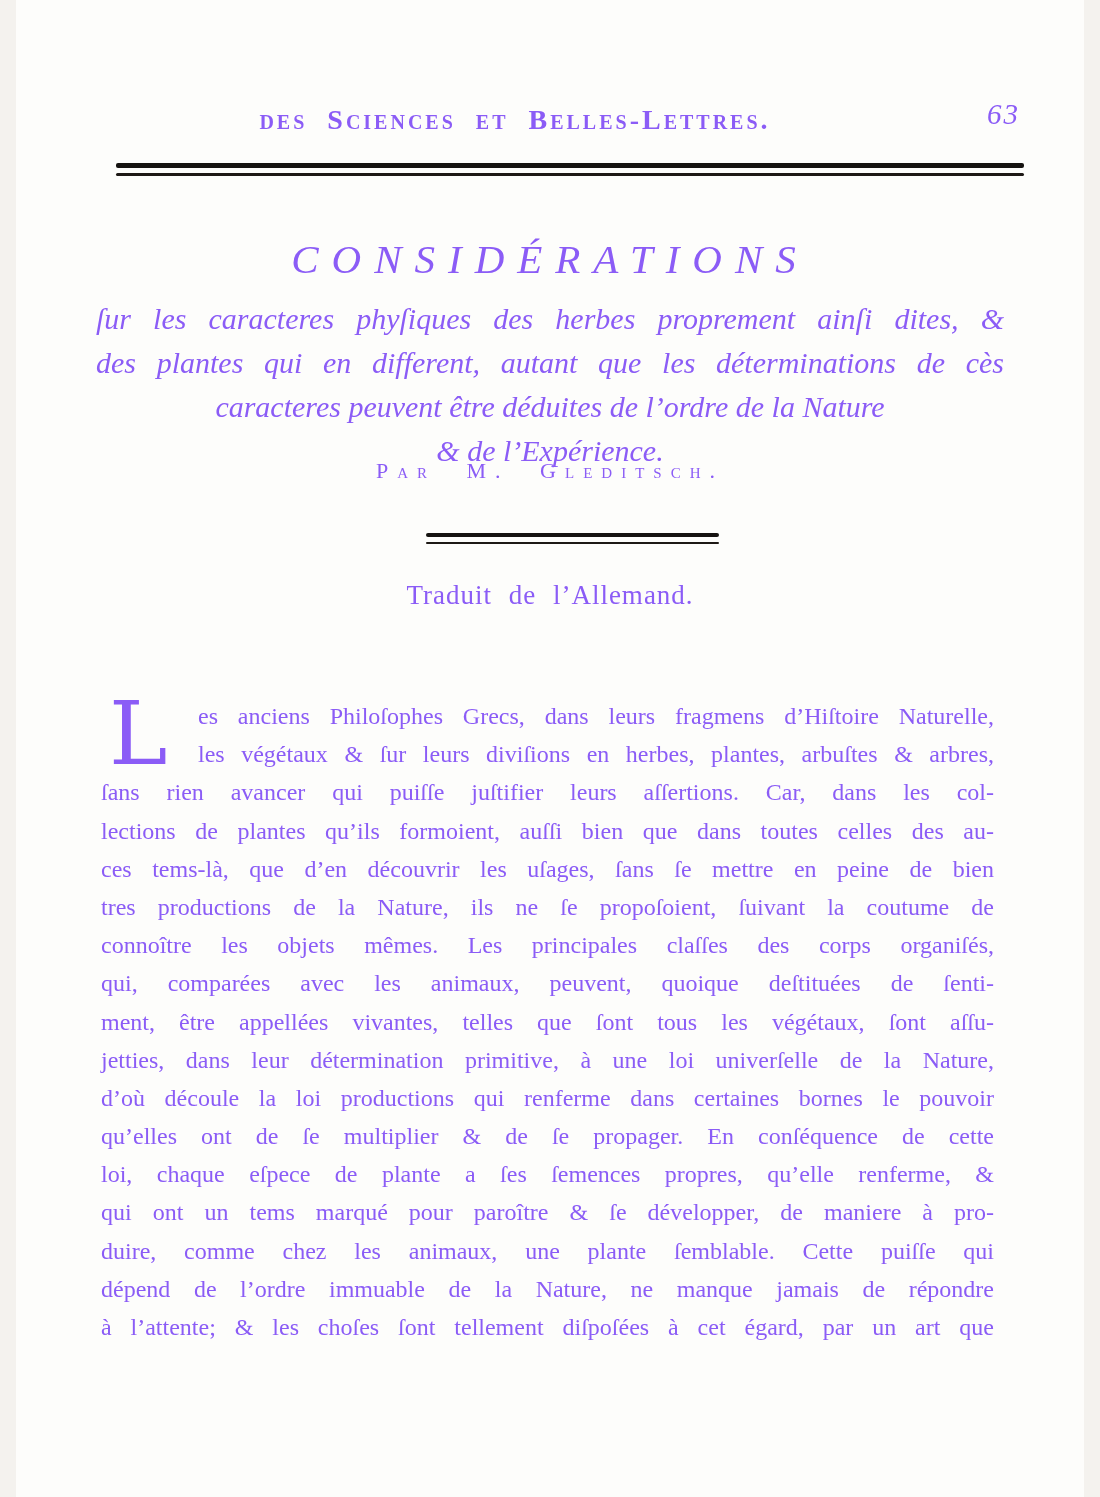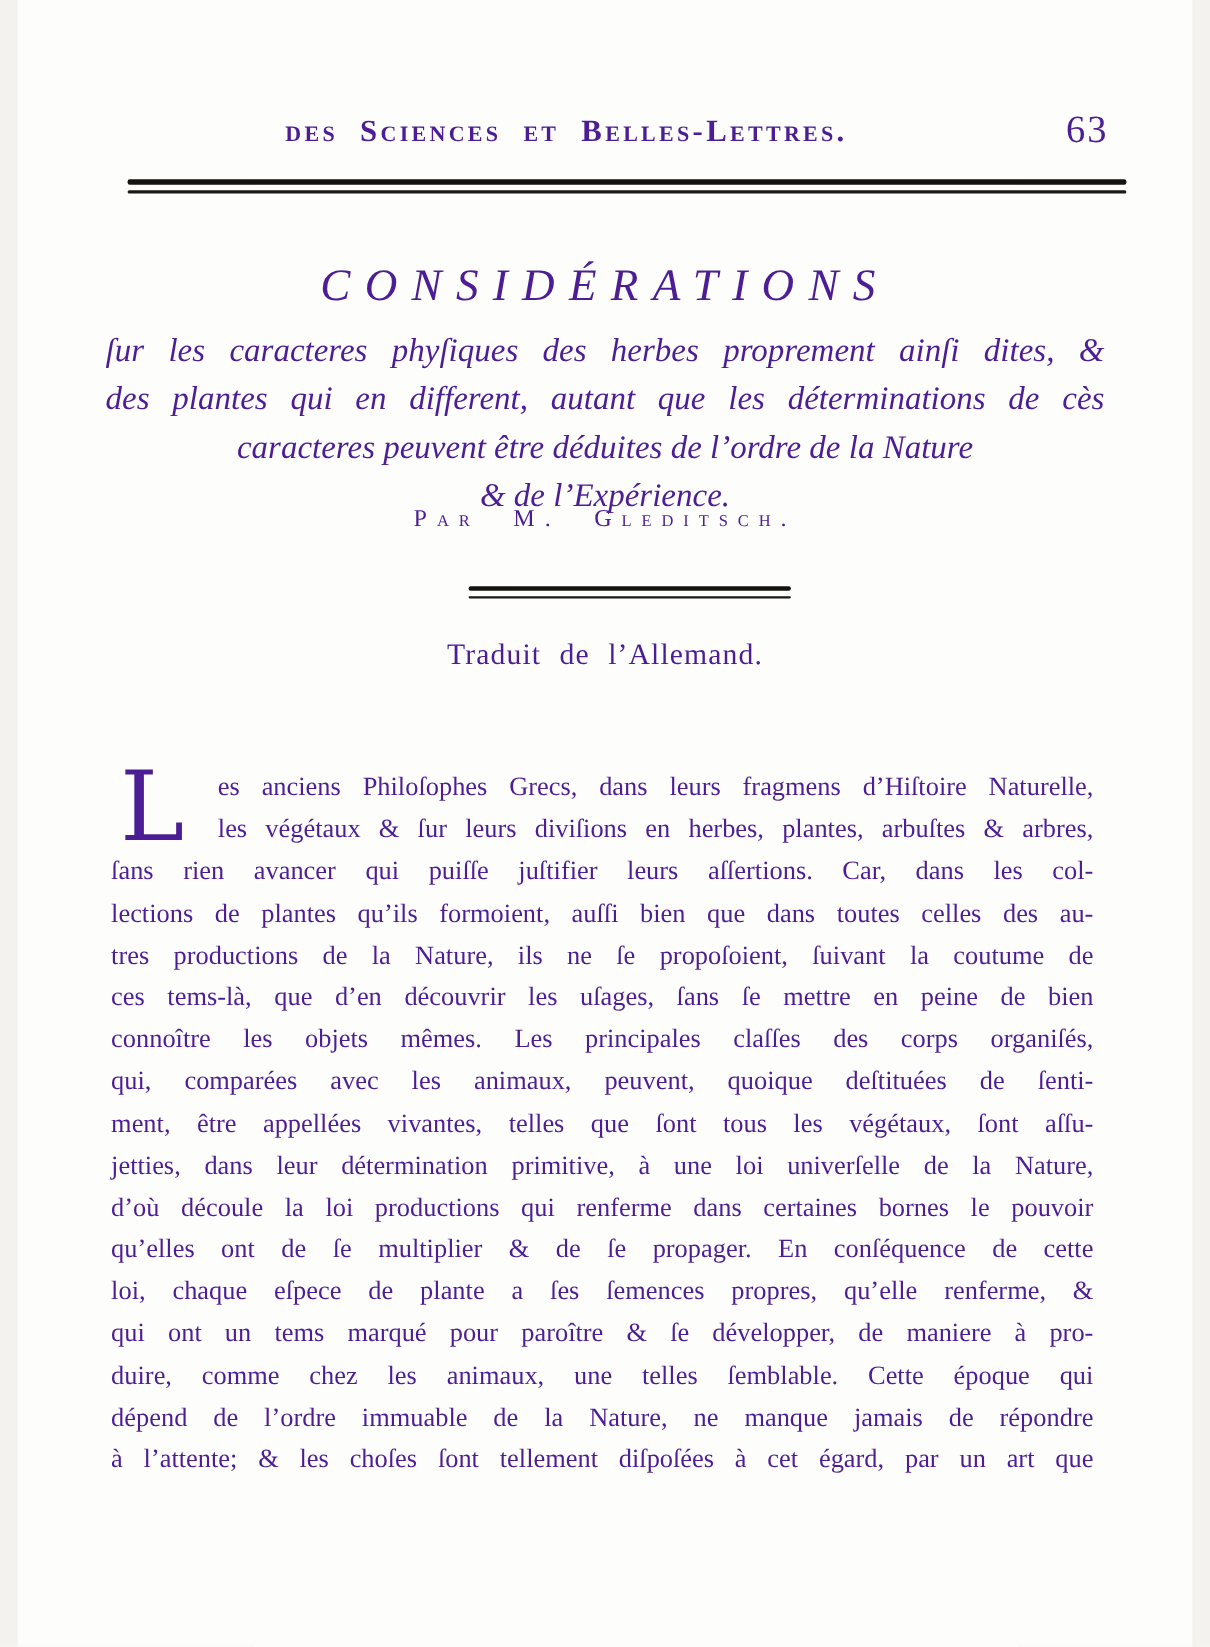--- a/index.html
+++ b/index.html
@@ -2,21 +2,21 @@
 <html><head>
 <meta charset="utf-8">
 <style>
   html, body { margin: 0; padding: 0; background: #f4f2ee; }
   .page {
     position: relative;
     width: 1068px;
     height: 1497px;
     margin: 0 auto;
     background: #fdfdfb;
-    color: #4c1d95;
+    color: #8b5cf6;
     font-family: "Liberation Serif", "DejaVu Serif", serif;
     overflow: hidden;
   }
 
   
   .running-header {
     position: absolute;
     top: 104px; left: 0; right: 0;
     height: 42px;
   }
@@ -24,22 +24,23 @@
     text-align: center;
     font-variant: small-caps;
     font-weight: bold;
     font-size: 28px;
     letter-spacing: 3px;
     word-spacing: 10px;
     transform: translateX(-35px);
   }
   .page-number {
     position: absolute;
-    right: 76px; top: -6px;
-    font-size: 35px;
+    right: 64px; top: -6px;
+    font-style: italic;
+    font-size: 29px;
     letter-spacing: 2px;
   }
 
   
   .rule-double { position: absolute; }
   .rule-double .bar-thick { height: 5px; background: #151310; border-radius: 2px; }
   .rule-double .bar-thin  { height: 3px; background: #1d1915; margin-top: 5px; border-radius: 2px; }
   .rule-head { top: 163px; left: 100px; right: 60px; }
   .rule-byline { top: 533px; left: 410px; width: 293px; }
   .rule-byline .bar-thick { height: 4px; }
@@ -138,28 +139,28 @@
   </div>
 
   <div class="translation-note">Traduit de l’Allemand.</div>
 
   <article class="body-text">
     <span class="dropcap">L</span>
     <div class="line">es anciens Philoſophes Grecs, dans leurs fragmens d’Hiſtoire Naturelle,</div>
     <div class="line">les végétaux &amp; ſur leurs diviſions en herbes, plantes, arbuſtes &amp; arbres,</div>
     <div class="line">ſans rien avancer qui puiſſe juſtifier leurs aſſertions.  Car, dans les col-</div>
     <div class="line">lections de plantes qu’ils formoient, auſſi bien que dans toutes celles des au-</div>
+    <div class="line">ces tems-là, que d’en découvrir les uſages, ſans ſe mettre en peine de bien</div>
     <div class="line">tres productions de la Nature, ils ne ſe propoſoient, ſuivant la coutume de</div>
-    <div class="line">ces tems-là, que d’en découvrir les uſages, ſans ſe mettre en peine de bien</div>
     <div class="line">connoître les objets mêmes.  Les principales claſſes des corps organiſés,</div>
     <div class="line">qui, comparées avec les animaux, peuvent, quoique deſtituées de ſenti-</div>
     <div class="line">ment, être appellées vivantes, telles que ſont tous les végétaux, ſont aſſu-</div>
     <div class="line">jetties, dans leur détermination primitive, à une loi univerſelle de la Nature,</div>
     <div class="line">d’où découle la loi productions qui renferme dans certaines bornes le pouvoir</div>
     <div class="line">qu’elles ont de ſe multiplier &amp; de ſe propager.  En conſéquence de cette</div>
     <div class="line">loi, chaque eſpece de plante a ſes ſemences propres, qu’elle renferme, &amp;</div>
     <div class="line">qui ont un tems marqué pour paroître &amp; ſe développer, de maniere à pro-</div>
-    <div class="line">duire, comme chez les animaux, une telles ſemblable.  Cette époque qui</div>
+    <div class="line">duire, comme chez les animaux, une plante ſemblable.  Cette puiſſe qui</div>
     <div class="line">dépend de l’ordre immuable de la Nature, ne manque jamais de répondre</div>
     <div class="line">à l’attente; &amp; les choſes ſont tellement diſpoſées à cet égard, par un art que</div>
   </article>
 
 </div>
 
 </body></html>

